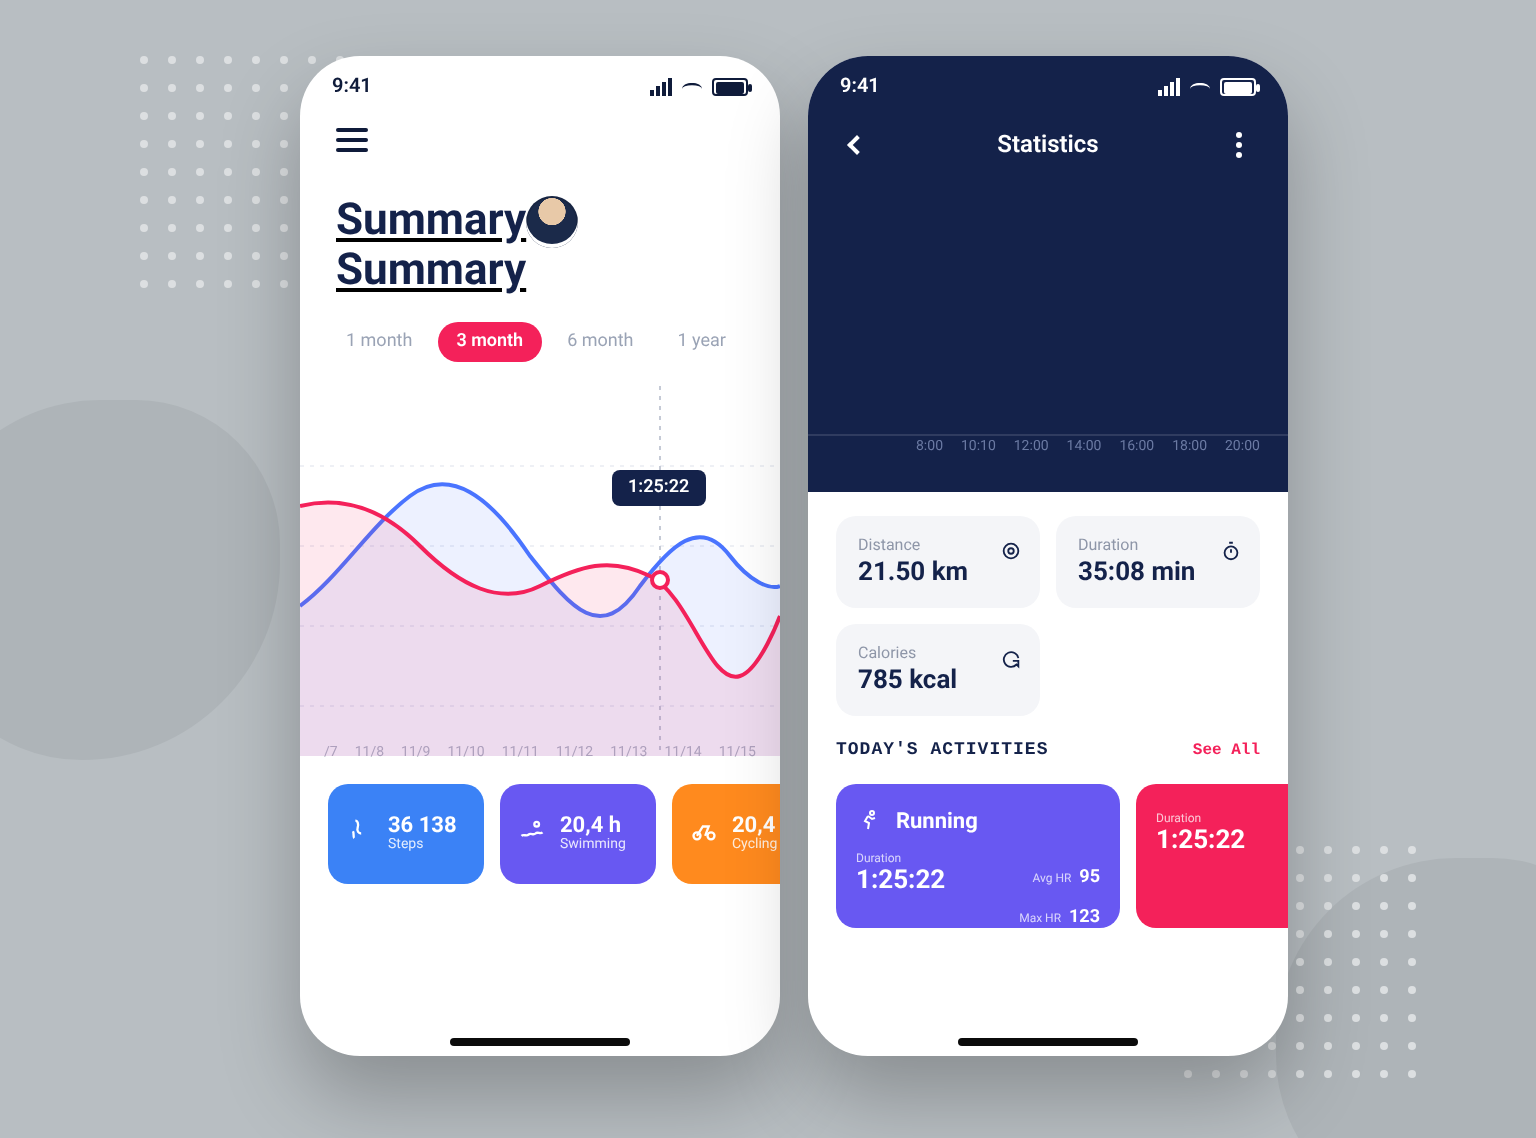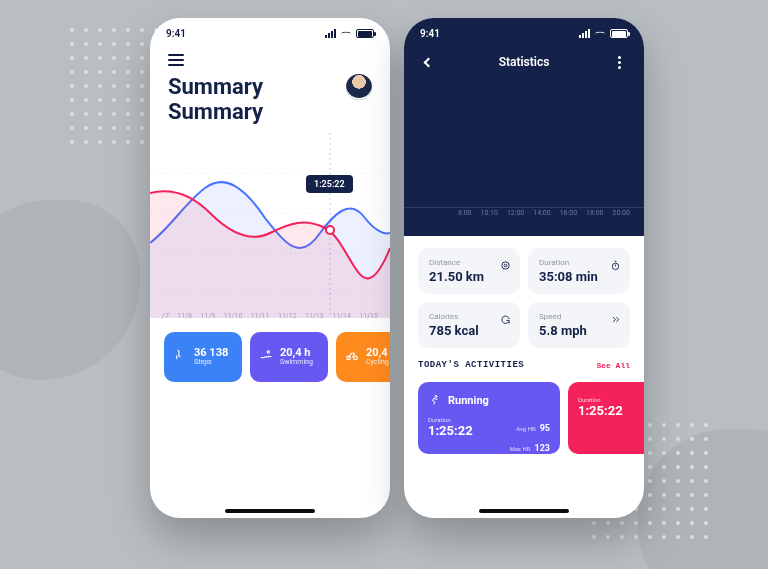--- a/index.html
+++ b/index.html
@@ -33,21 +33,21 @@
   .stage { position: relative; width:768px; height:569px; }
 
   .phone {
     position: absolute;
     width: 240px;
     height: 500px;
     background: #fff;
     border-radius: 30px;
     box-shadow: 0 20px 40px rgba(0,0,0,.25);
     overflow: hidden;
-    top: 18px;
+    top: 28px;
   }
   .phone.left { left: 150px; }
   .phone.right { left: 404px; }
 
   .statusbar {
     position: absolute; top:0; left:0; right:0;
     height: 30px;
     display:flex; align-items:center; justify-content:space-between;
     padding: 0 16px;
     font-size: 10px; font-weight:600;
@@ -67,21 +67,21 @@
   .batt { width:18px; height:9px; border:1px solid currentColor; border-radius:2px; position:relative; }
   .batt::after { content:""; position:absolute; right:-3px; top:2px; width:2px; height:4px; background:currentColor; border-radius:1px;}
   .batt i { display:block; width:14px; height:6px; margin:1px; background:currentColor; border-radius:1px;}
 
   
   .left .header {
     padding: 36px 18px 4px;
   }
   .hamburger { display:flex; flex-direction:column; gap:3px; width:16px; cursor:pointer; }
   .hamburger i { height:2px; background:#0f1b3a; border-radius:2px; }
-  .title-row { display:flex; justify-content:space-between; align-items:flex-start; margin-top:8px; }
+  .title-row { display:flex; justify-content:flex-start; align-items:flex-start; margin-top:22px;text-decoration:underline; }
   .title { font-size:22px; font-weight:700; color:#14224a; line-height:1.15; }
   .avatar { width:26px; height:26px; border-radius:50%;
     background: radial-gradient(circle at 50% 30%, #e8c9a8 0 30%, #1b2a4a 31% 100%);
     box-shadow: inset 0 -2px 0 #fff, inset 0 0 0 1px rgba(0,0,0,.1);
   }
   .tabs { display:flex; gap:4px; margin:12px 0 4px -4px; font-size:9px; color:#9aa3b5; align-items:center; }
   .tab { padding:5px 9px; border-radius:12px; cursor:pointer; white-space:nowrap; }
   .tab.active { background:#f4215a; color:#fff; font-weight:600; }
 
   .chart-area { position:relative; height:185px; margin-top:4px; }
@@ -353,20 +353,26 @@
           <i></i>
           <i></i>
         </div>
       <div class="title-row">
         <div class="title">
           <span>Summary</span><br>
           <span>Summary</span>
         </div>
         <div class="avatar"></div>
       </div>
+      <div class="tabs">
+        <div class="tab">1 month</div>
+        <div class="tab active">3 month</div>
+        <div class="tab">6 month</div>
+        <div class="tab">1 year</div>
+      </div>
     </div>
 
     <div class="chart-area">
       <svg viewBox="0 0 240 185" preserveAspectRatio="none">
         <g stroke="#eef0f5" stroke-dasharray="2 3">
           <line x1="0" y1="40" x2="240" y2="40"></line>
             <line x1="0" y1="80" x2="240" y2="80"></line>
           <line x1="0" y1="120" x2="240" y2="120"></line>
             <line x1="0" y1="160" x2="240" y2="160"></line>
         </g>
@@ -521,27 +527,20 @@
         <div class="mlabel">Duration</div>
         <div class="mval">35:08 min</div>
       </div>
       <div class="mcard">
         <span class="micon"><svg viewBox="0 0 24 24" fill="none" stroke="currentColor" stroke-width="2">
               <path d="M20 11a8 8 0 10-2 7l2 2v-6h-6"></path>
             </svg></span>
         <div class="mlabel">Calories</div>
         <div class="mval">785 kcal</div>
       </div>
-      <div class="mcard">
-        <span class="micon"><svg viewBox="0 0 24 24" fill="none" stroke="currentColor" stroke-width="2">
-              <path d="M7 7l5 5-5 5M14 7l5 5-5 5"></path>
-            </svg></span>
-        <div class="mlabel">Speed</div>
-        <div class="mval">5.8 mph</div>
-      </div>
     </div>
 
     <div class="today-head">
       <div class="h">TODAY'S ACTIVITIES</div>
       <div class="see">See All</div>
     </div>
 
     <div class="activities">
       <div class="acard purple">
         <div>

